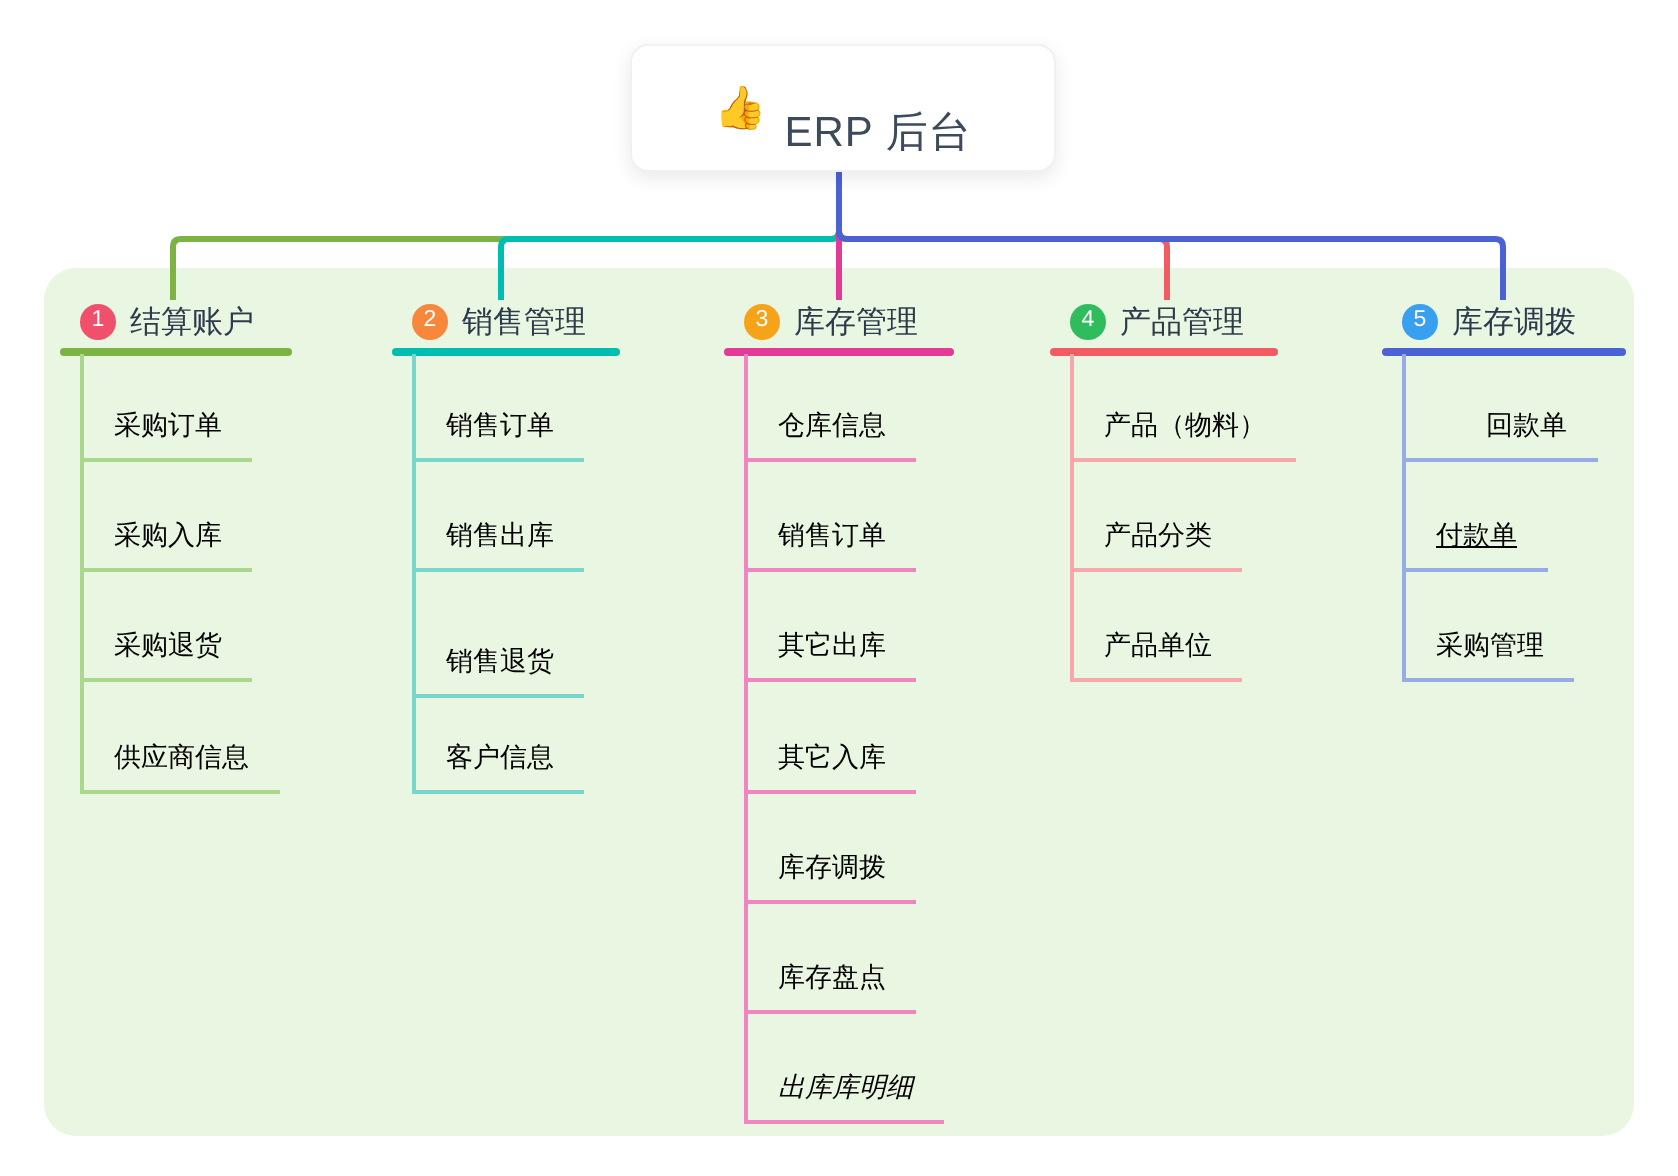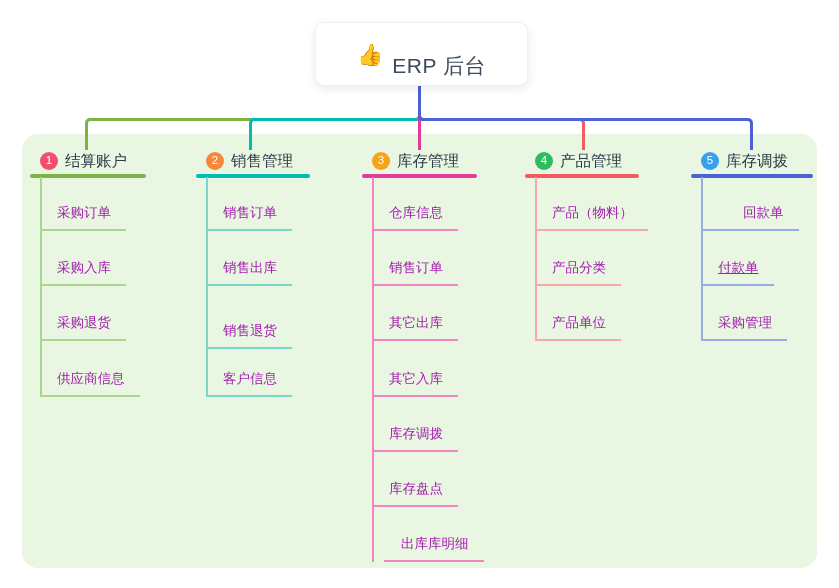--- a/index.html
+++ b/index.html
@@ -20,21 +20,21 @@
   }
   .badge{
     width:18px;height:18px;border-radius:50%;color:#ffffff;font-size:11.5px;
     display:flex;align-items:center;justify-content:center;flex:0 0 18px;line-height:1;
   }
   .branch-text{font-size:15.5px;font-weight:500;color:#2c3a4b;}
   .branch-bar{position:absolute;height:4px;border-radius:2px;}
   .child-vline{position:absolute;width:2px;}
   .child-node{
     position:absolute;white-space:nowrap;font-size:13.5px;line-height:17px;
-    color:#a21caf;padding:0 15px 8px 17px;border-bottom:2px solid transparent;cursor:pointer;
+    color:#000000;padding:0 15px 8px 17px;border-bottom:2px solid transparent;cursor:pointer;
   }
 </style>
 </head>
 <body>
 
 <div class="stage">
   <div class="panel" id="panel" style="background: rgb(233, 246, 225);"></div>
 
   <svg class="connectors" id="connectors" width="839" height="588" viewBox="0 0 839 588">
       <path d="M 419.5 84 L 419.5 115.5 Q 419.5 119.5 415.5 119.5 L 90.5 119.5 Q 86.5 119.5 86.5 123.5 L 86.5 150" fill="none" stroke="#7cb342" stroke-width="3" stroke-linecap="butt"></path>
@@ -75,21 +75,21 @@
         <span class="branch-text">库存管理</span>
       </div>
       <div class="branch-bar" style="left: 362px; top: 174px; width: 115px; background: rgb(226, 58, 151);"></div>
       <div class="child-vline" style="left: 372px; top: 177px; height: 385.2px; background: rgb(241, 133, 194);"></div>
       <div class="child-node" style="left: 372px; top: 204px; border-bottom-color: rgb(241, 133, 194);">仓库信息</div>
       <div class="child-node" style="left: 372px; top: 259.2px; border-bottom-color: rgb(241, 133, 194);">销售订单</div>
       <div class="child-node" style="left: 372px; top: 314.4px; border-bottom-color: rgb(241, 133, 194);">其它出库</div>
       <div class="child-node" style="left: 372px; top: 369.6px; border-bottom-color: rgb(241, 133, 194);">其它入库</div>
       <div class="child-node" style="left: 372px; top: 424.8px; border-bottom-color: rgb(241, 133, 194);">库存调拨</div>
       <div class="child-node" style="left: 372px; top: 480px; border-bottom-color: rgb(241, 133, 194);">库存盘点</div>
-      <div class="child-node" style="left: 384px; top: 535.2px; border-bottom-color: rgb(241, 133, 194);">出库库明细</div>
+      <div class="child-node" style="left: 372px; top: 535.2px; border-bottom-color: rgb(241, 133, 194); font-style: italic;">出库库明细</div>
       <div class="branch-label" style="left: 535px; top: 148px;">
         <span class="badge" style="background: rgb(46, 188, 92);">4</span>
         <span class="branch-text">产品管理</span>
       </div>
       <div class="branch-bar" style="left: 525px; top: 174px; width: 114px; background: rgb(242, 91, 98);"></div>
       <div class="child-vline" style="left: 535px; top: 177px; height: 164.4px; background: rgb(248, 168, 170);"></div>
       <div class="child-node" style="left: 535px; top: 204px; border-bottom-color: rgb(248, 168, 170);">产品（物料）</div>
       <div class="child-node" style="left: 535px; top: 259.2px; border-bottom-color: rgb(248, 168, 170);">产品分类</div>
       <div class="child-node" style="left: 535px; top: 314.4px; border-bottom-color: rgb(248, 168, 170);">产品单位</div>
       <div class="branch-label" style="left: 701px; top: 148px;">

